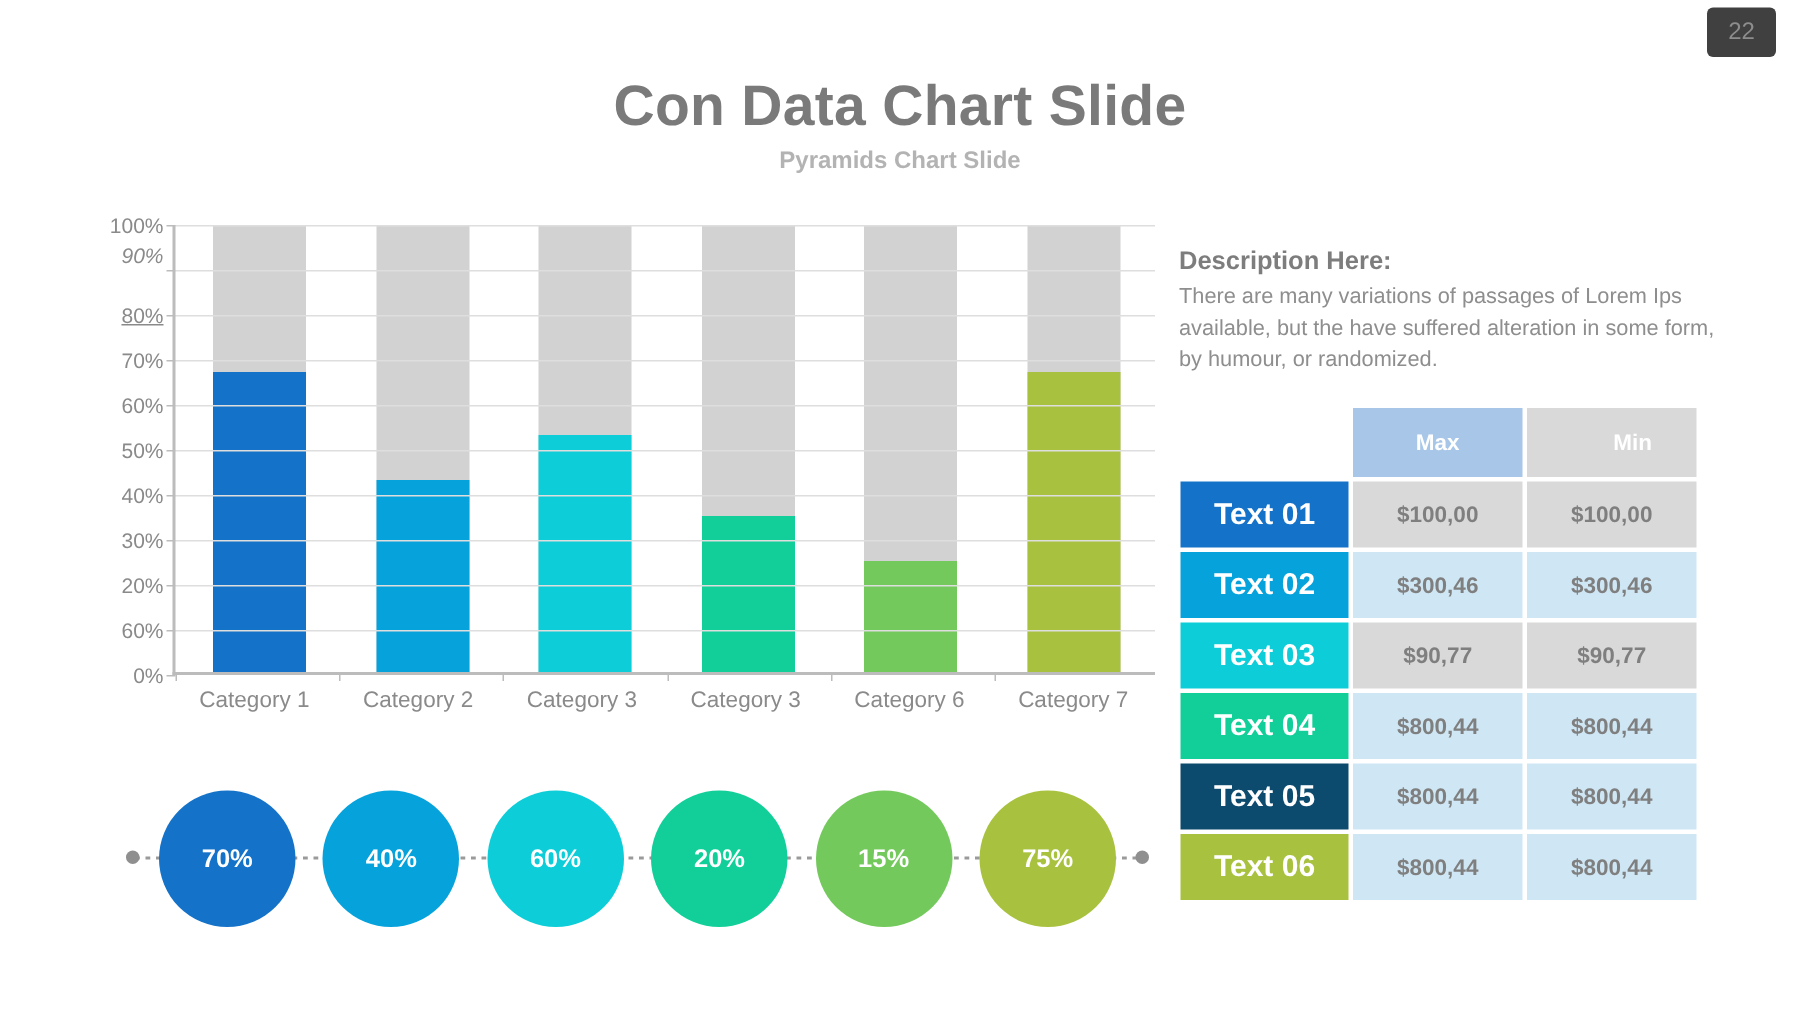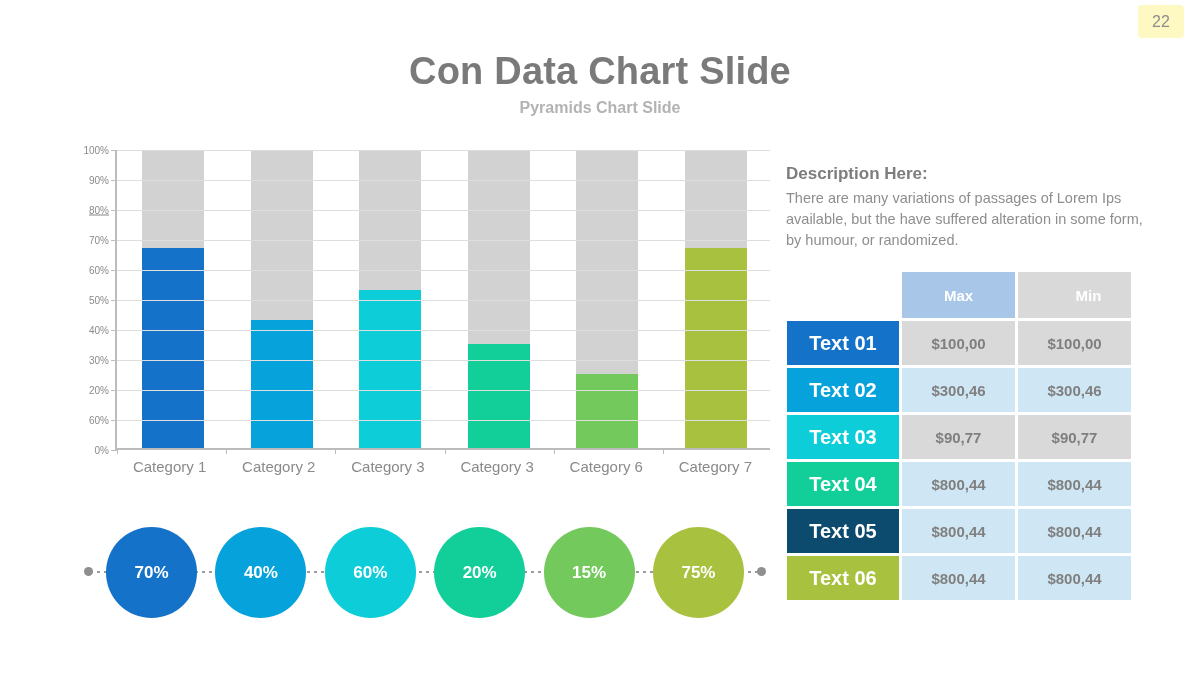--- a/index.html
+++ b/index.html
@@ -8,41 +8,41 @@
     background: #ffffff;
     font-family: "Liberation Sans", sans-serif;
     overflow: hidden;
   }
   #slide { position: relative; width: 1200px; height: 680px; background:#fff; }
 
   
   .page-badge {
     position: absolute; right: 16px; top: 5px;
     width: 46px; height: 33px; border-radius: 4px;
-    background: #fef9c3; color: #8d8d8d;
+    background: #404040; color: #8d8d8d;
     font-size: 16px; display: flex; align-items: center; justify-content: center;
   }
 
   
   .title {
     position: absolute; left: 0; top: 50px; width: 1200px;
     text-align: center; font-size: 38px; font-weight: bold; color: #7a7a7a;
     letter-spacing: .2px;
   }
   .subtitle {
     position: absolute; left: 0; top: 99px; width: 1200px;
     text-align: center; font-size: 16px; font-weight: bold; color: #b3b3b3;
   }
 
   
   #chart { position: absolute; left: 55px; top: 150px; width: 715px; height: 330px; }
   .y-labels { position: absolute; left: 0; top: 0; width: 54px; height: 300px; }
   .y-lab {
     position: absolute; right: 0; width: 54px; text-align: right;
-    font-size: 10px; color: #8a8a8a; transform: translateY(-50%);
+    font-size: 14px; color: #8a8a8a; transform: translateY(-50%);
   }
   .plot {
     position: absolute; left: 60px; top: 0; width: 655px; height: 300px;
     border-left: 2px solid #bcbcbc; border-bottom: 2px solid #bcbcbc;
   }
   .gridline { position: absolute; left: 0; width: 100%; height: 1px; background: #dedede; }
   .tick { position: absolute; left: -6px; width: 6px; height: 1px; background:#bcbcbc; }
   .xtick { position: absolute; bottom: -6px; width: 1px; height: 6px; background:#bcbcbc; }
   .bars { position: absolute; left: 2px; bottom: 0; right: 0; top: 0; display: flex; }
   .barcol { flex: 1 1 0; position: relative; height: 100%; }
@@ -114,21 +114,21 @@
     <div class="y-labels">
         <div class="y-lab" style="top: 300px;">0%</div>
         <div class="y-lab" style="top: 270px;">60%</div>
         <div class="y-lab" style="top: 240px;">20%</div>
         <div class="y-lab" style="top: 210px;">30%</div>
         <div class="y-lab" style="top: 180px;">40%</div>
         <div class="y-lab" style="top: 150px;">50%</div>
         <div class="y-lab" style="top: 120px;">60%</div>
         <div class="y-lab" style="top: 90px;">70%</div>
         <div class="y-lab" style="top: 60px; text-decoration: underline;">80%</div>
-        <div class="y-lab" style="top: 30px;">90%</div>
+        <div class="y-lab" style="top: 20px; font-style: italic;">90%</div>
         <div class="y-lab" style="top: 0px;">100%</div>
       </div>
     <div class="plot">
       <div class="bars">
           <div class="barcol">
             <div class="band" style="background: rgb(210, 210, 210);"></div>
             <div class="bar" style="height: 67%; background: rgb(20, 114, 200);"></div>
           </div>
           <div class="barcol">
             <div class="band" style="background: rgb(210, 210, 210);"></div>

